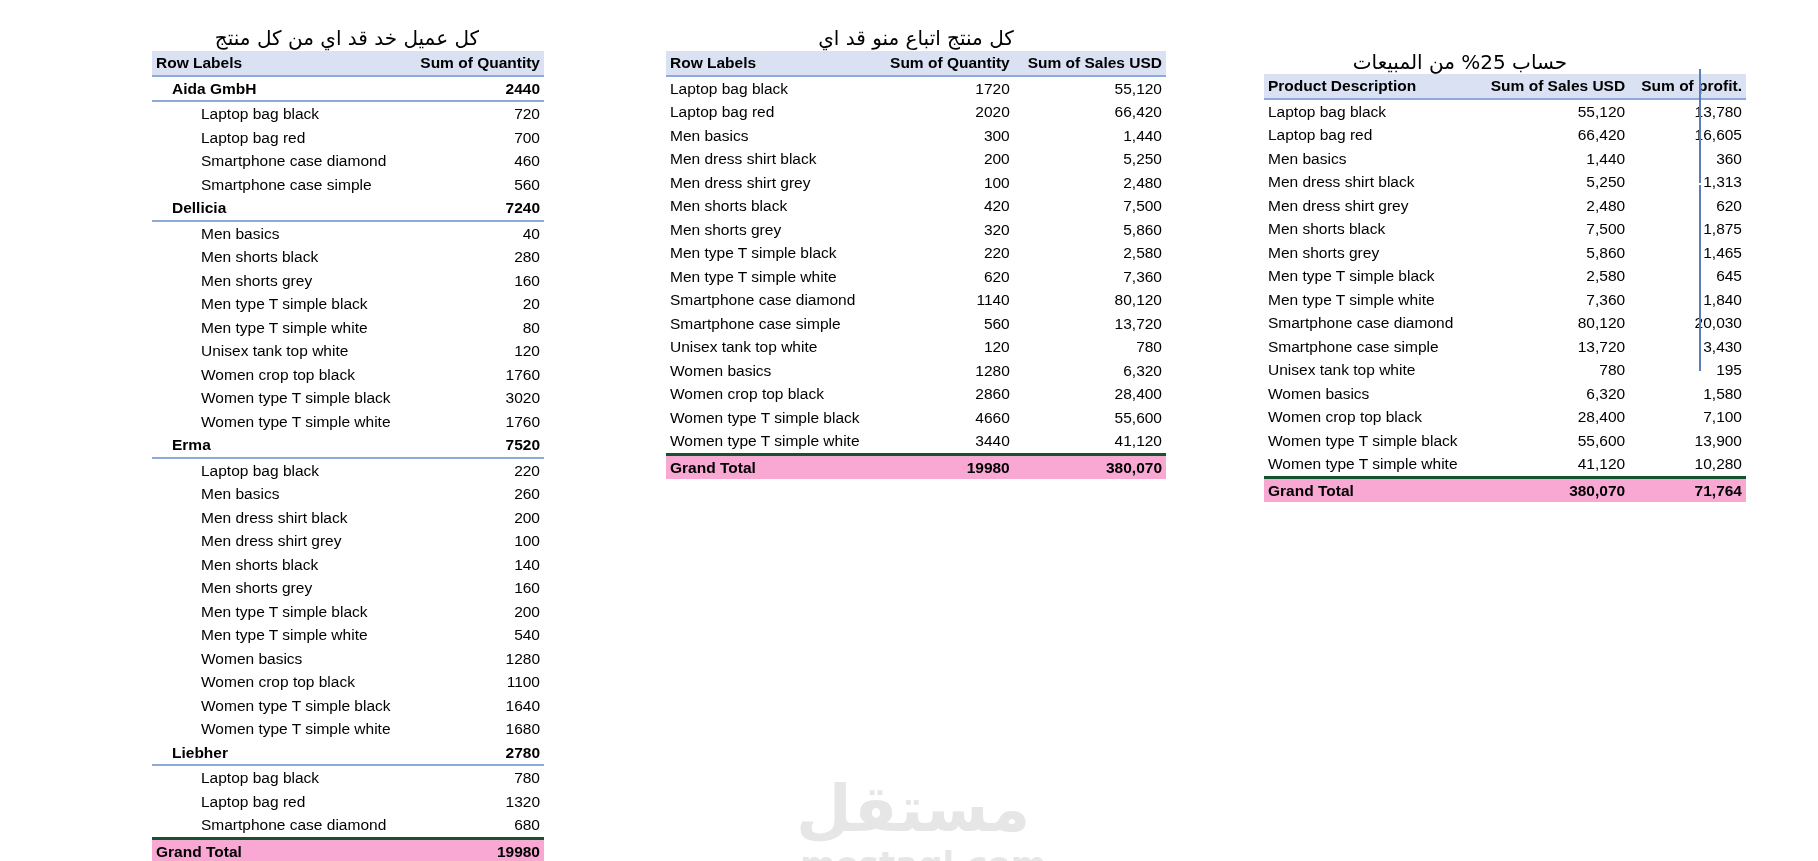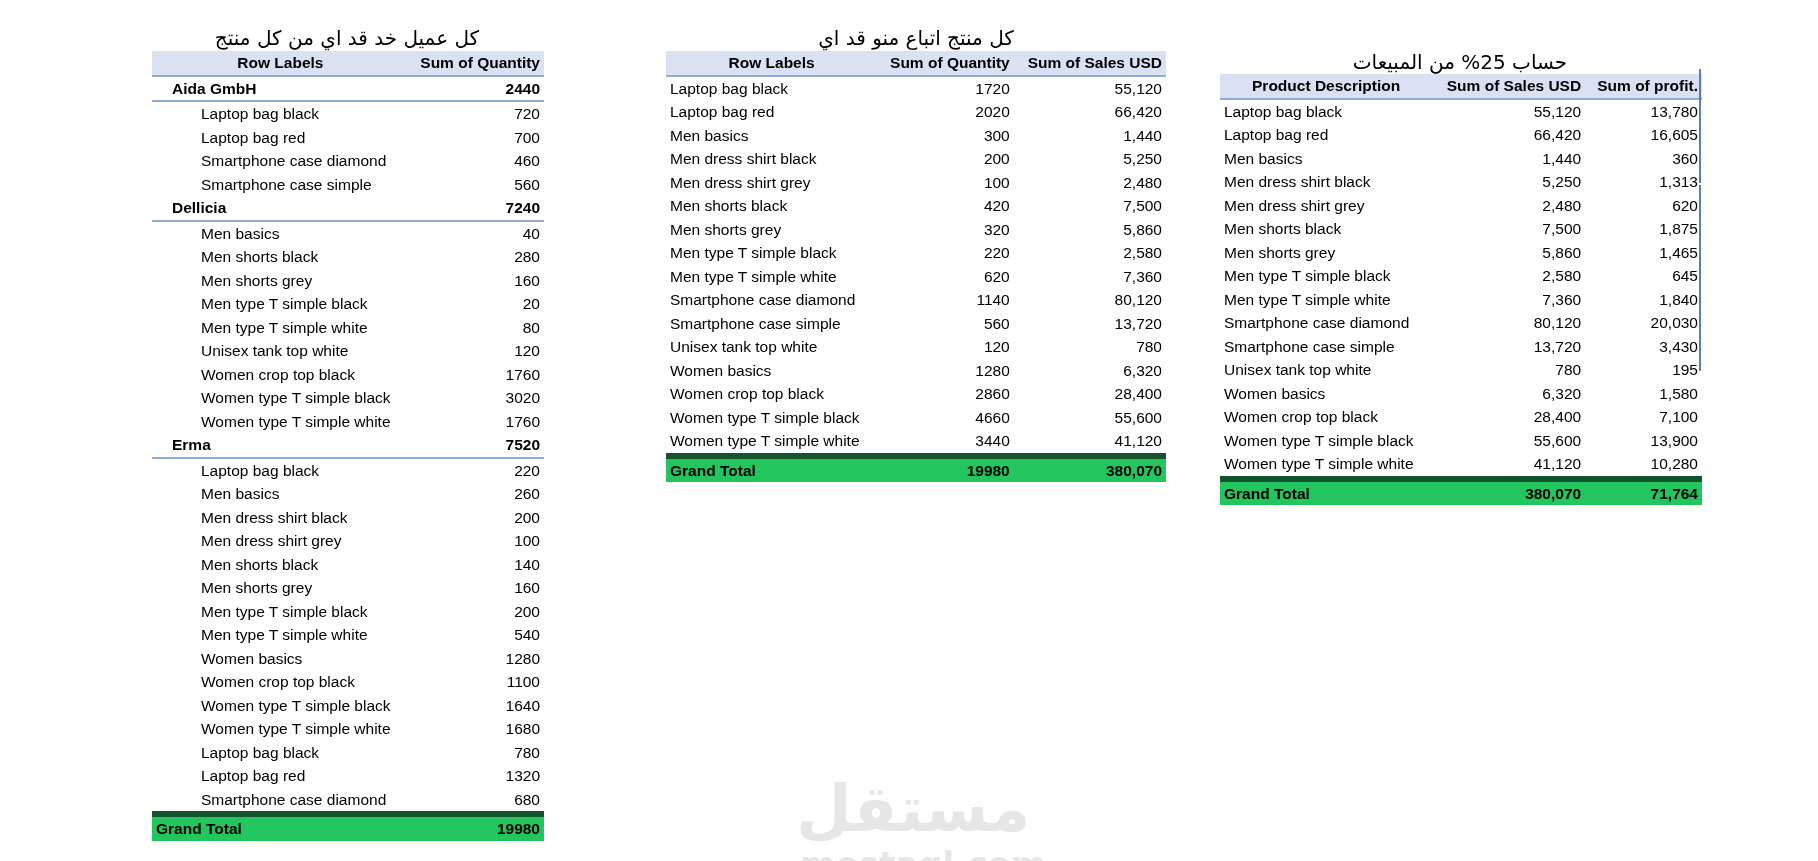--- a/index.html
+++ b/index.html
@@ -1,27 +1,27 @@
 <!DOCTYPE html>
 <html><head>
 <meta charset="utf-8">
 <style>
   html, body { margin:0; padding:0; background:#ffffff; }
   body { width:1818px; height:861px; position:relative; overflow:hidden;
          font-family:"Liberation Sans", "DejaVu Sans", sans-serif; color:#000; }
   .pivot { position:absolute; border-collapse:collapse; font-size:15.5px; }
   .pivot td, .pivot th { padding:0 4px; height:23.5px; line-height:23.5px; white-space:nowrap; }
   .caption { position:absolute; font-family:"DejaVu Sans", sans-serif; font-size:20px; text-align:center; direction:rtl; }
-  .hdr th { background:#d9e1f2; font-weight:bold; text-align:center; border-bottom:2px solid #8ea9db; }
+  .hdr th { background:#d9e1f2; font-weight:bold; text-align:left; border-bottom:2px solid #8ea9db; }
   .hdr th.num { text-align:right; }
   td.num { text-align:right; }
   tr.group td { font-weight:bold; border-bottom:2px solid #8ea9db; }
   tr.group td.lbl { padding-left:20px; }
   tr.item td.lbl { padding-left:49px; }
-  tr.total td { background:#22c55e; font-weight:bold; border-top:6px solid #14532d; }
+  tr.total td { background:#f9a8d4; font-weight:bold; border-top:3px solid #14532d; }
   .vline { position:absolute; width:2px; background:#5a7db5; }
   .watermark { position:absolute; left:800px; top:730px; width:230px; text-align:center; color:#e6e6e6;margin-top:44px; }
   .wm-ar { font-family:"DejaVu Sans", sans-serif; font-size:64px; font-weight:bold; line-height:70px; direction:rtl; }
   .wm-en { font-family:"DejaVu Sans", sans-serif; font-size:34px; font-weight:bold; line-height:40px; }
 </style>
 </head>
 <body>
 
 <div class="caption" style="left:152px; top:26px; width:390px;">كل عميل خد قد اي من كل منتج</div>
 <table class="pivot" id="t1" style="left:152px; top:51px; width:392px;">
@@ -137,20 +137,24 @@
         <td class="num">1100</td>
       </tr>
       <tr class="item">
         <td class="lbl">Women type T simple black</td>
         <td class="num">1640</td>
       </tr>
       <tr class="item">
         <td class="lbl">Women type T simple white</td>
         <td class="num">1680</td>
       </tr>
+      <tr class="group">
+        <td class="lbl">Liebher</td>
+        <td class="num">2780</td>
+      </tr>
       <tr class="item">
         <td class="lbl">Laptop bag black</td>
         <td class="num">780</td>
       </tr>
       <tr class="item">
         <td class="lbl">Laptop bag red</td>
         <td class="num">1320</td>
       </tr>
       <tr class="item">
         <td class="lbl">Smartphone case diamond</td>
@@ -255,21 +259,21 @@
       </tr>
       <tr class="total">
         <td>Grand Total</td>
         <td class="num">19980</td>
         <td class="num">380,070</td>
       </tr>
     </tbody>
 </table>
 
 <div class="caption" style="left:1220px; top:50px; width:480px;">حساب 25% من المبيعات</div>
-<table class="pivot" id="t3" style="left:1220px; top:74px; width:482px;">
+<table class="pivot" id="t3" style="left:1264px; top:74px; width:482px;">
   <thead>
     <tr class="hdr">
       <th>Product Description</th>
       <th class="num">Sum of Sales USD</th>
       <th class="num">Sum of profit.</th>
     </tr>
   </thead>
   <tbody id="t3body">
       <tr>
         <td>Laptop bag black</td>

